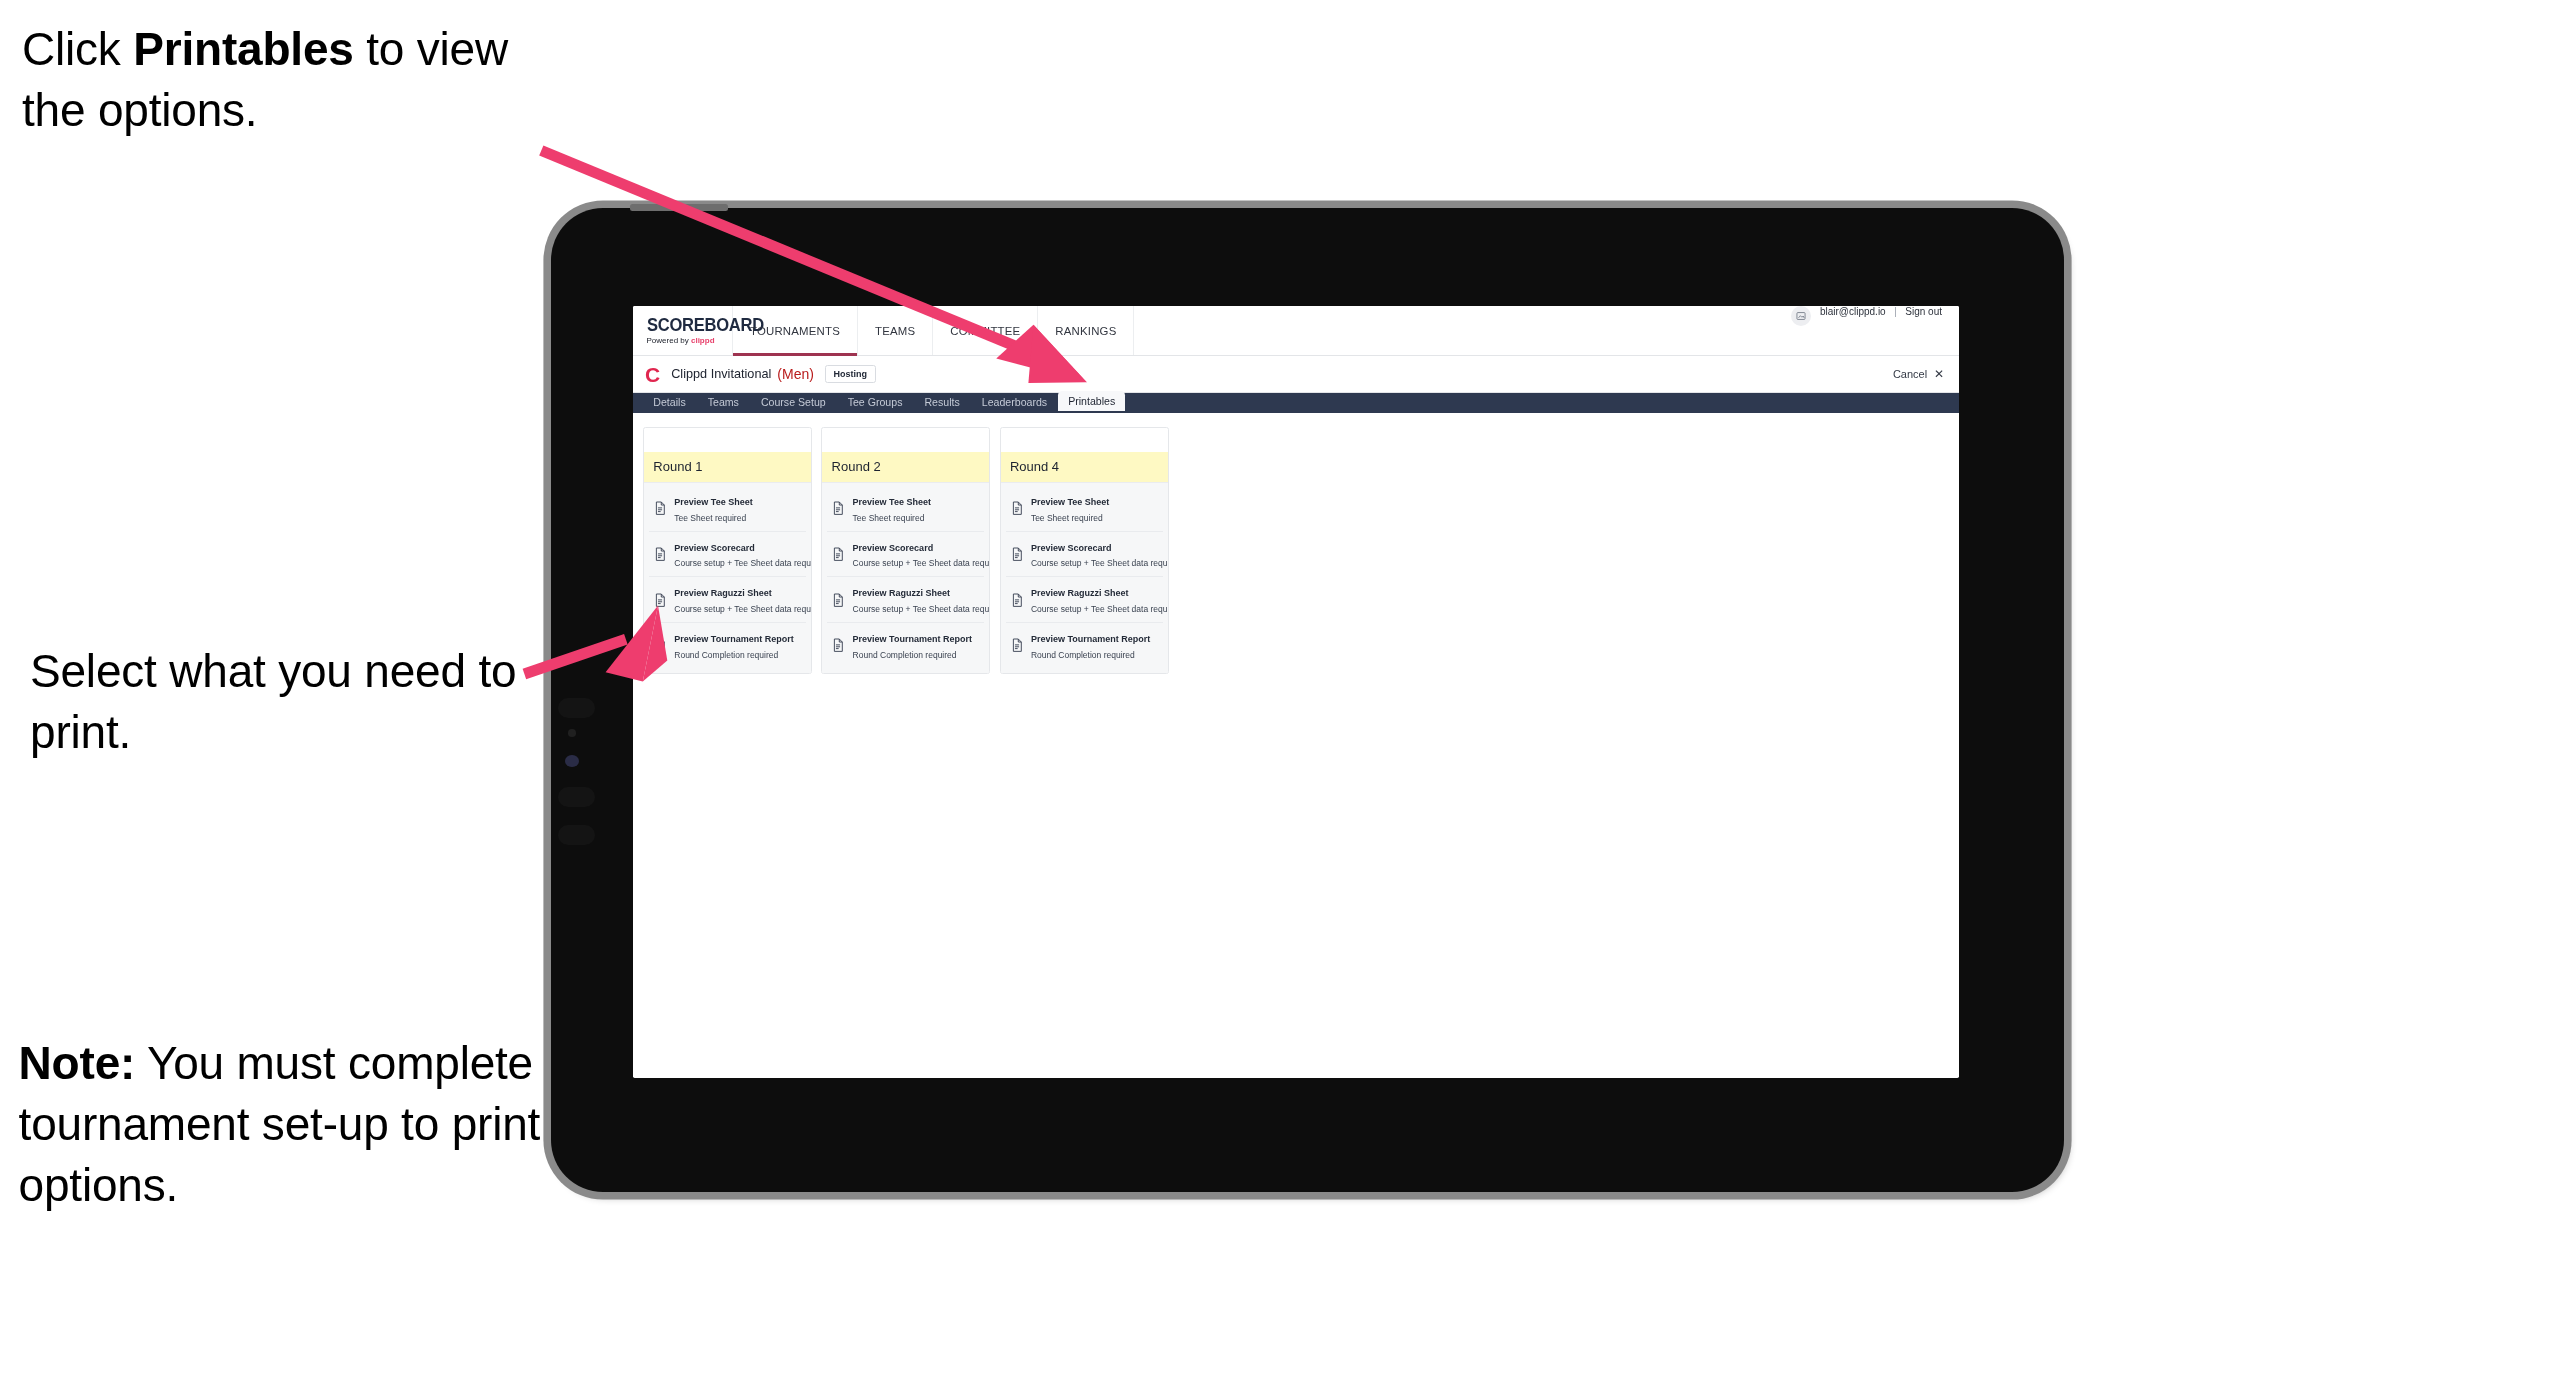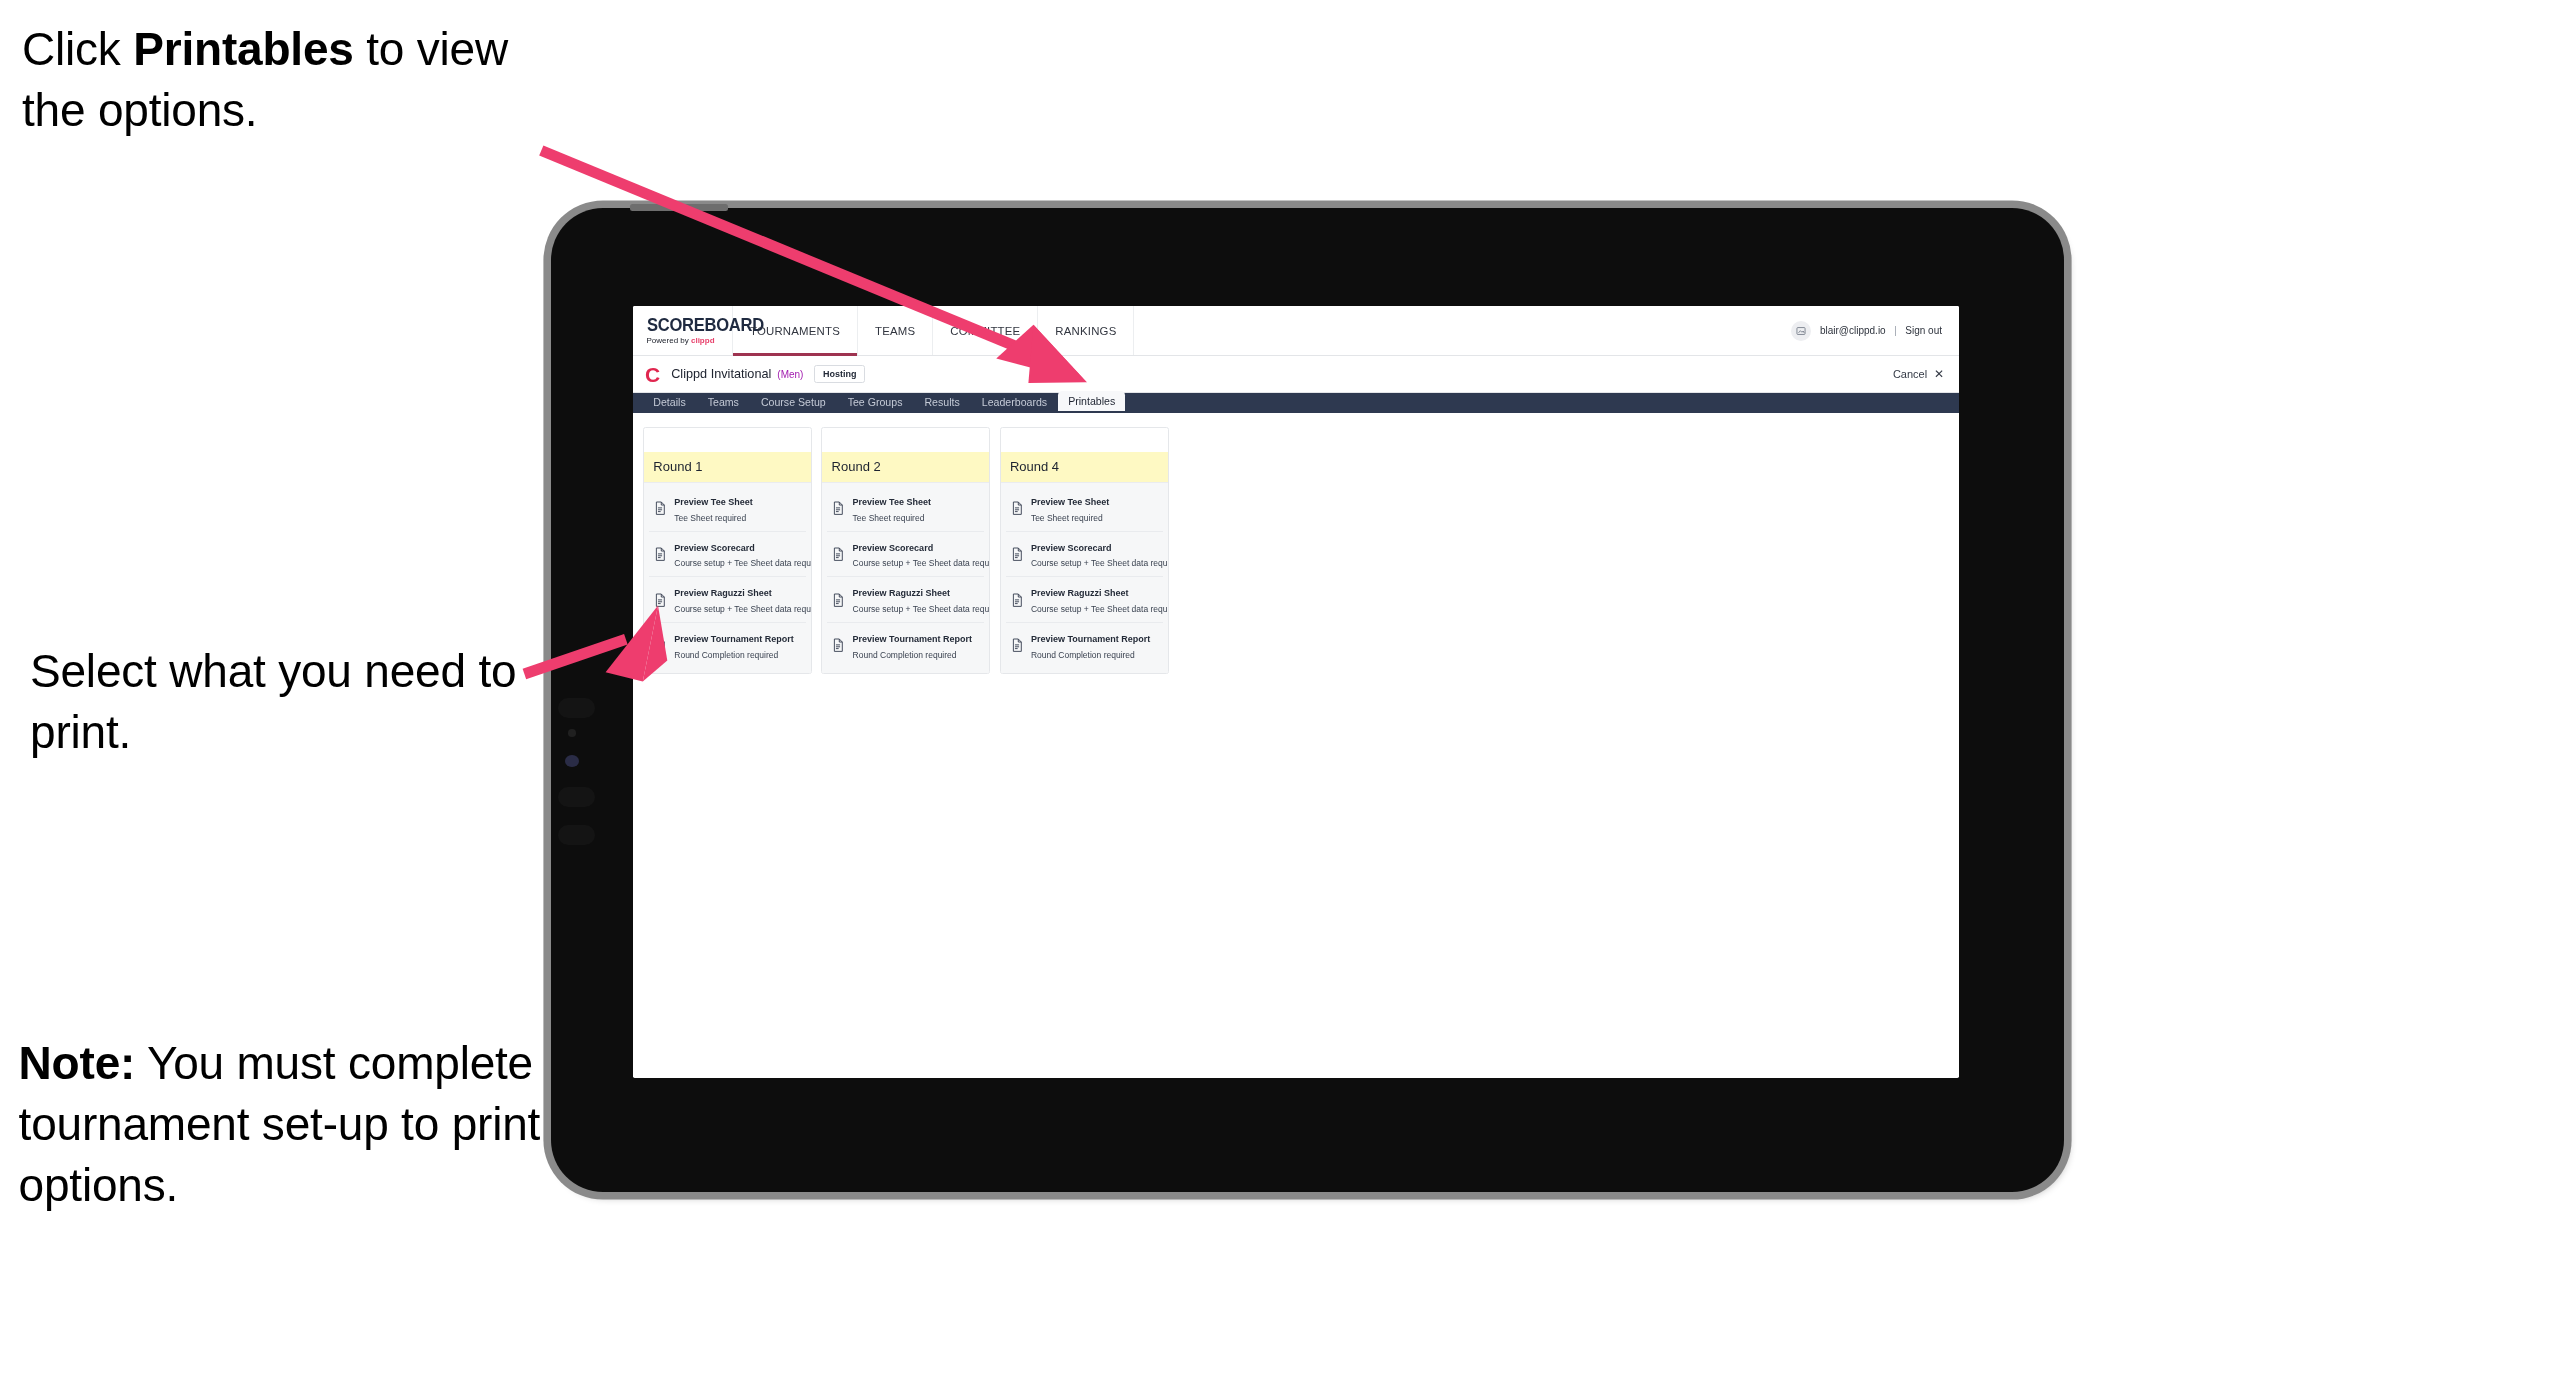--- a/index.html
+++ b/index.html
@@ -135,21 +135,20 @@
   .topnav-item.active::after {
     content: "";
     position: absolute;
     left: 0; right: 0; bottom: -0.8px;
     height: 2.5px;
     background: #9e3350;
   }
   #topnav-spacer { flex: 1; }
   #account-area {
     display: flex;
-    align-items: center;
     padding-right: 17px;
     gap: 8.5px;
     font-size: 10px;
     color: #2e333d;
     white-space: nowrap;
   }
   #avatar {
     width: 20px; height: 20px;
     border-radius: 50%;
     background: #edeef1;
@@ -177,22 +176,22 @@
     color: #e0264f;
     line-height: 1;
     margin-right: 11px;
   }
   #tournament-name {
     font-size: 12.7px;
     color: #202531;
     margin-right: 6px;
   }
   #tournament-gender {
-    font-size: 10px;
-    color: #a21caf;
+    font-size: 14px;
+    color: #b91c1c;
     margin-right: 11px;
   }
   #hosting-chip {
     font-size: 9px;
     font-weight: 700;
     color: #232a38;
     border: 0.8px solid #d9dce1;
     border-radius: 2.5px;
     padding: 3.4px 7.6px;
     line-height: 1;

